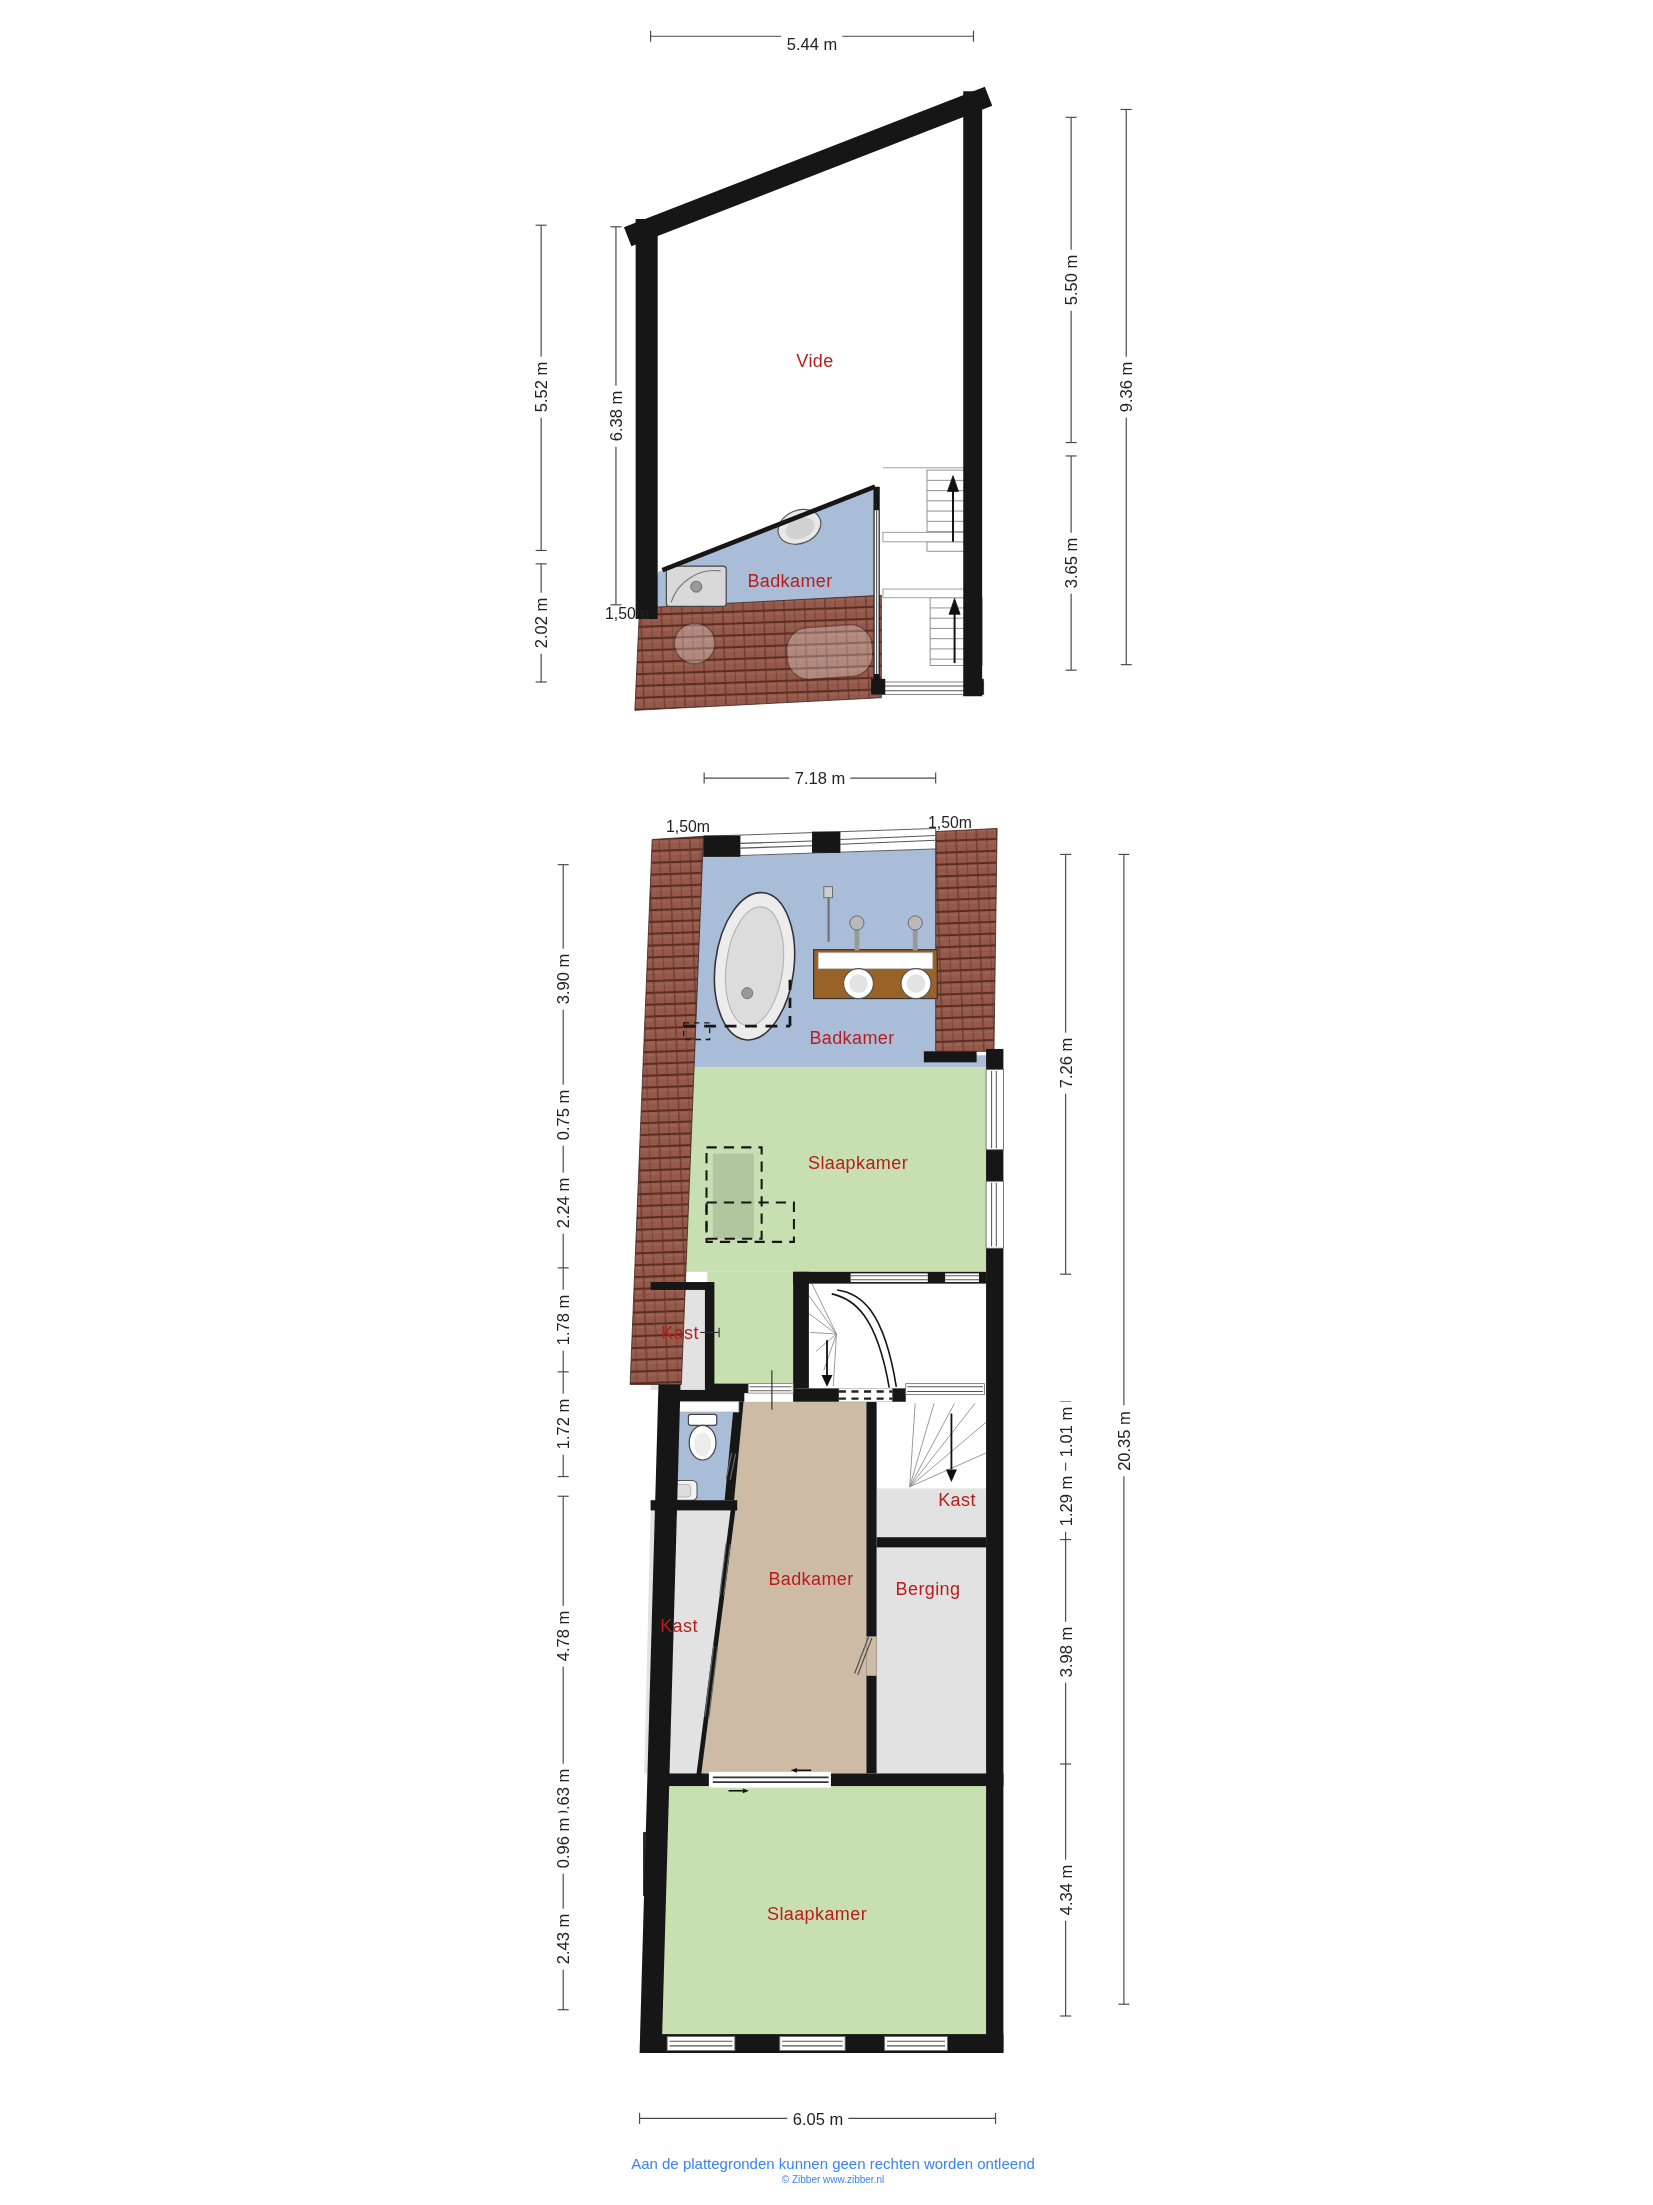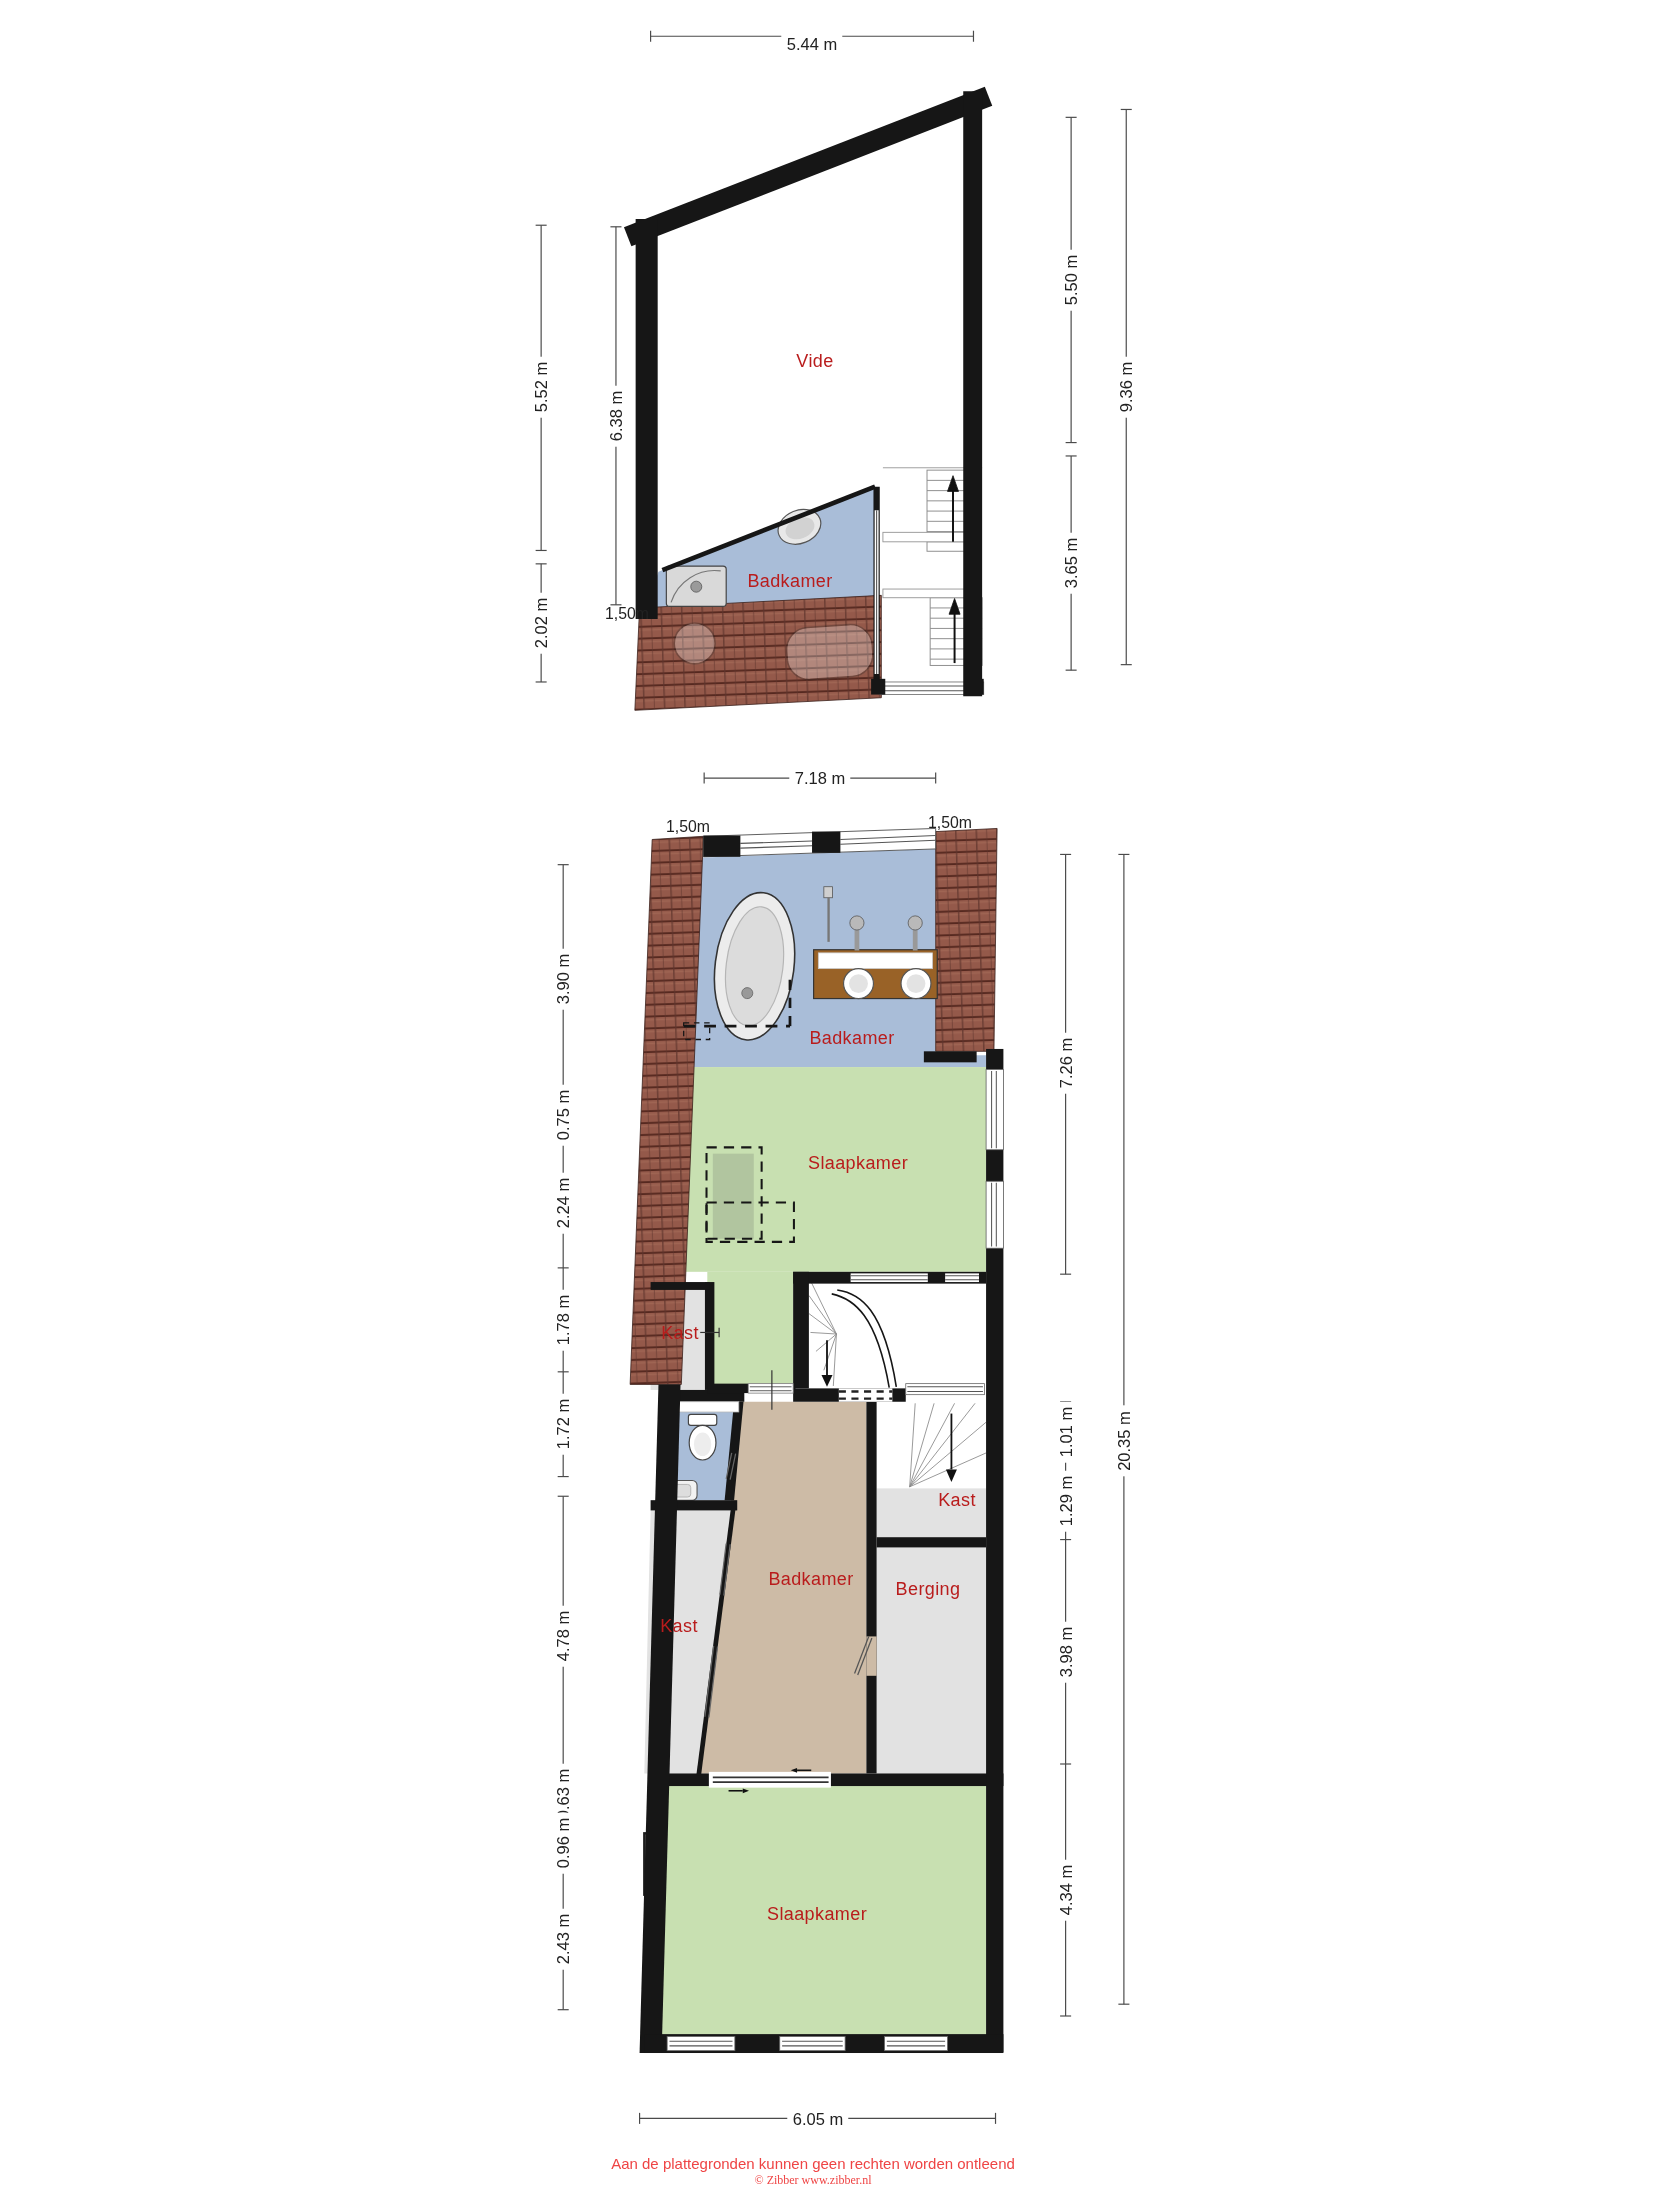--- a/index.html
+++ b/index.html
@@ -5,22 +5,22 @@
   html,body{margin:0;padding:0;background:#fff;}
   .canvas{position:relative;width:1654px;height:2205px;background:#fff;
           font-family:"Liberation Sans",sans-serif;overflow:hidden;}
   .canvas svg{position:absolute;left:0;top:0;}
   .lbl{position:absolute;white-space:nowrap;color:#b91c1c;
        transform:translate(-50%,-50%);line-height:1;}
   .room-label{font-size:18px;letter-spacing:0.4px;}
   .dim-label{font-size:16.5px;color:#222;background:#fff;padding:0.8px 5.5px;}
   .dim-label.vert{transform:translate(-50%,-50%) rotate(-90deg);}
   .small-label{font-size:15.8px;color:#222;text-align:center;}
-  .footer-label{font-size:15px;color:#ef4444;}
-  .footer-label.sub{font-size:12px;font-family:Liberation Serif, serif;}
+  .footer-label{font-size:15px;color:#3b82f6;margin-left:20px;}
+  .footer-label.sub{font-size:10px;}
 </style>
 </head>
 <body>
 
 <div class="canvas">
 
 <svg width="1654" height="2205" viewBox="0 0 2100 2800">
   <defs>
     <pattern id="tiles" width="26" height="15" patternUnits="userSpaceOnUse" patternTransform="rotate(-2)">
       <rect width="26" height="15" fill="#94594a"></rect>

